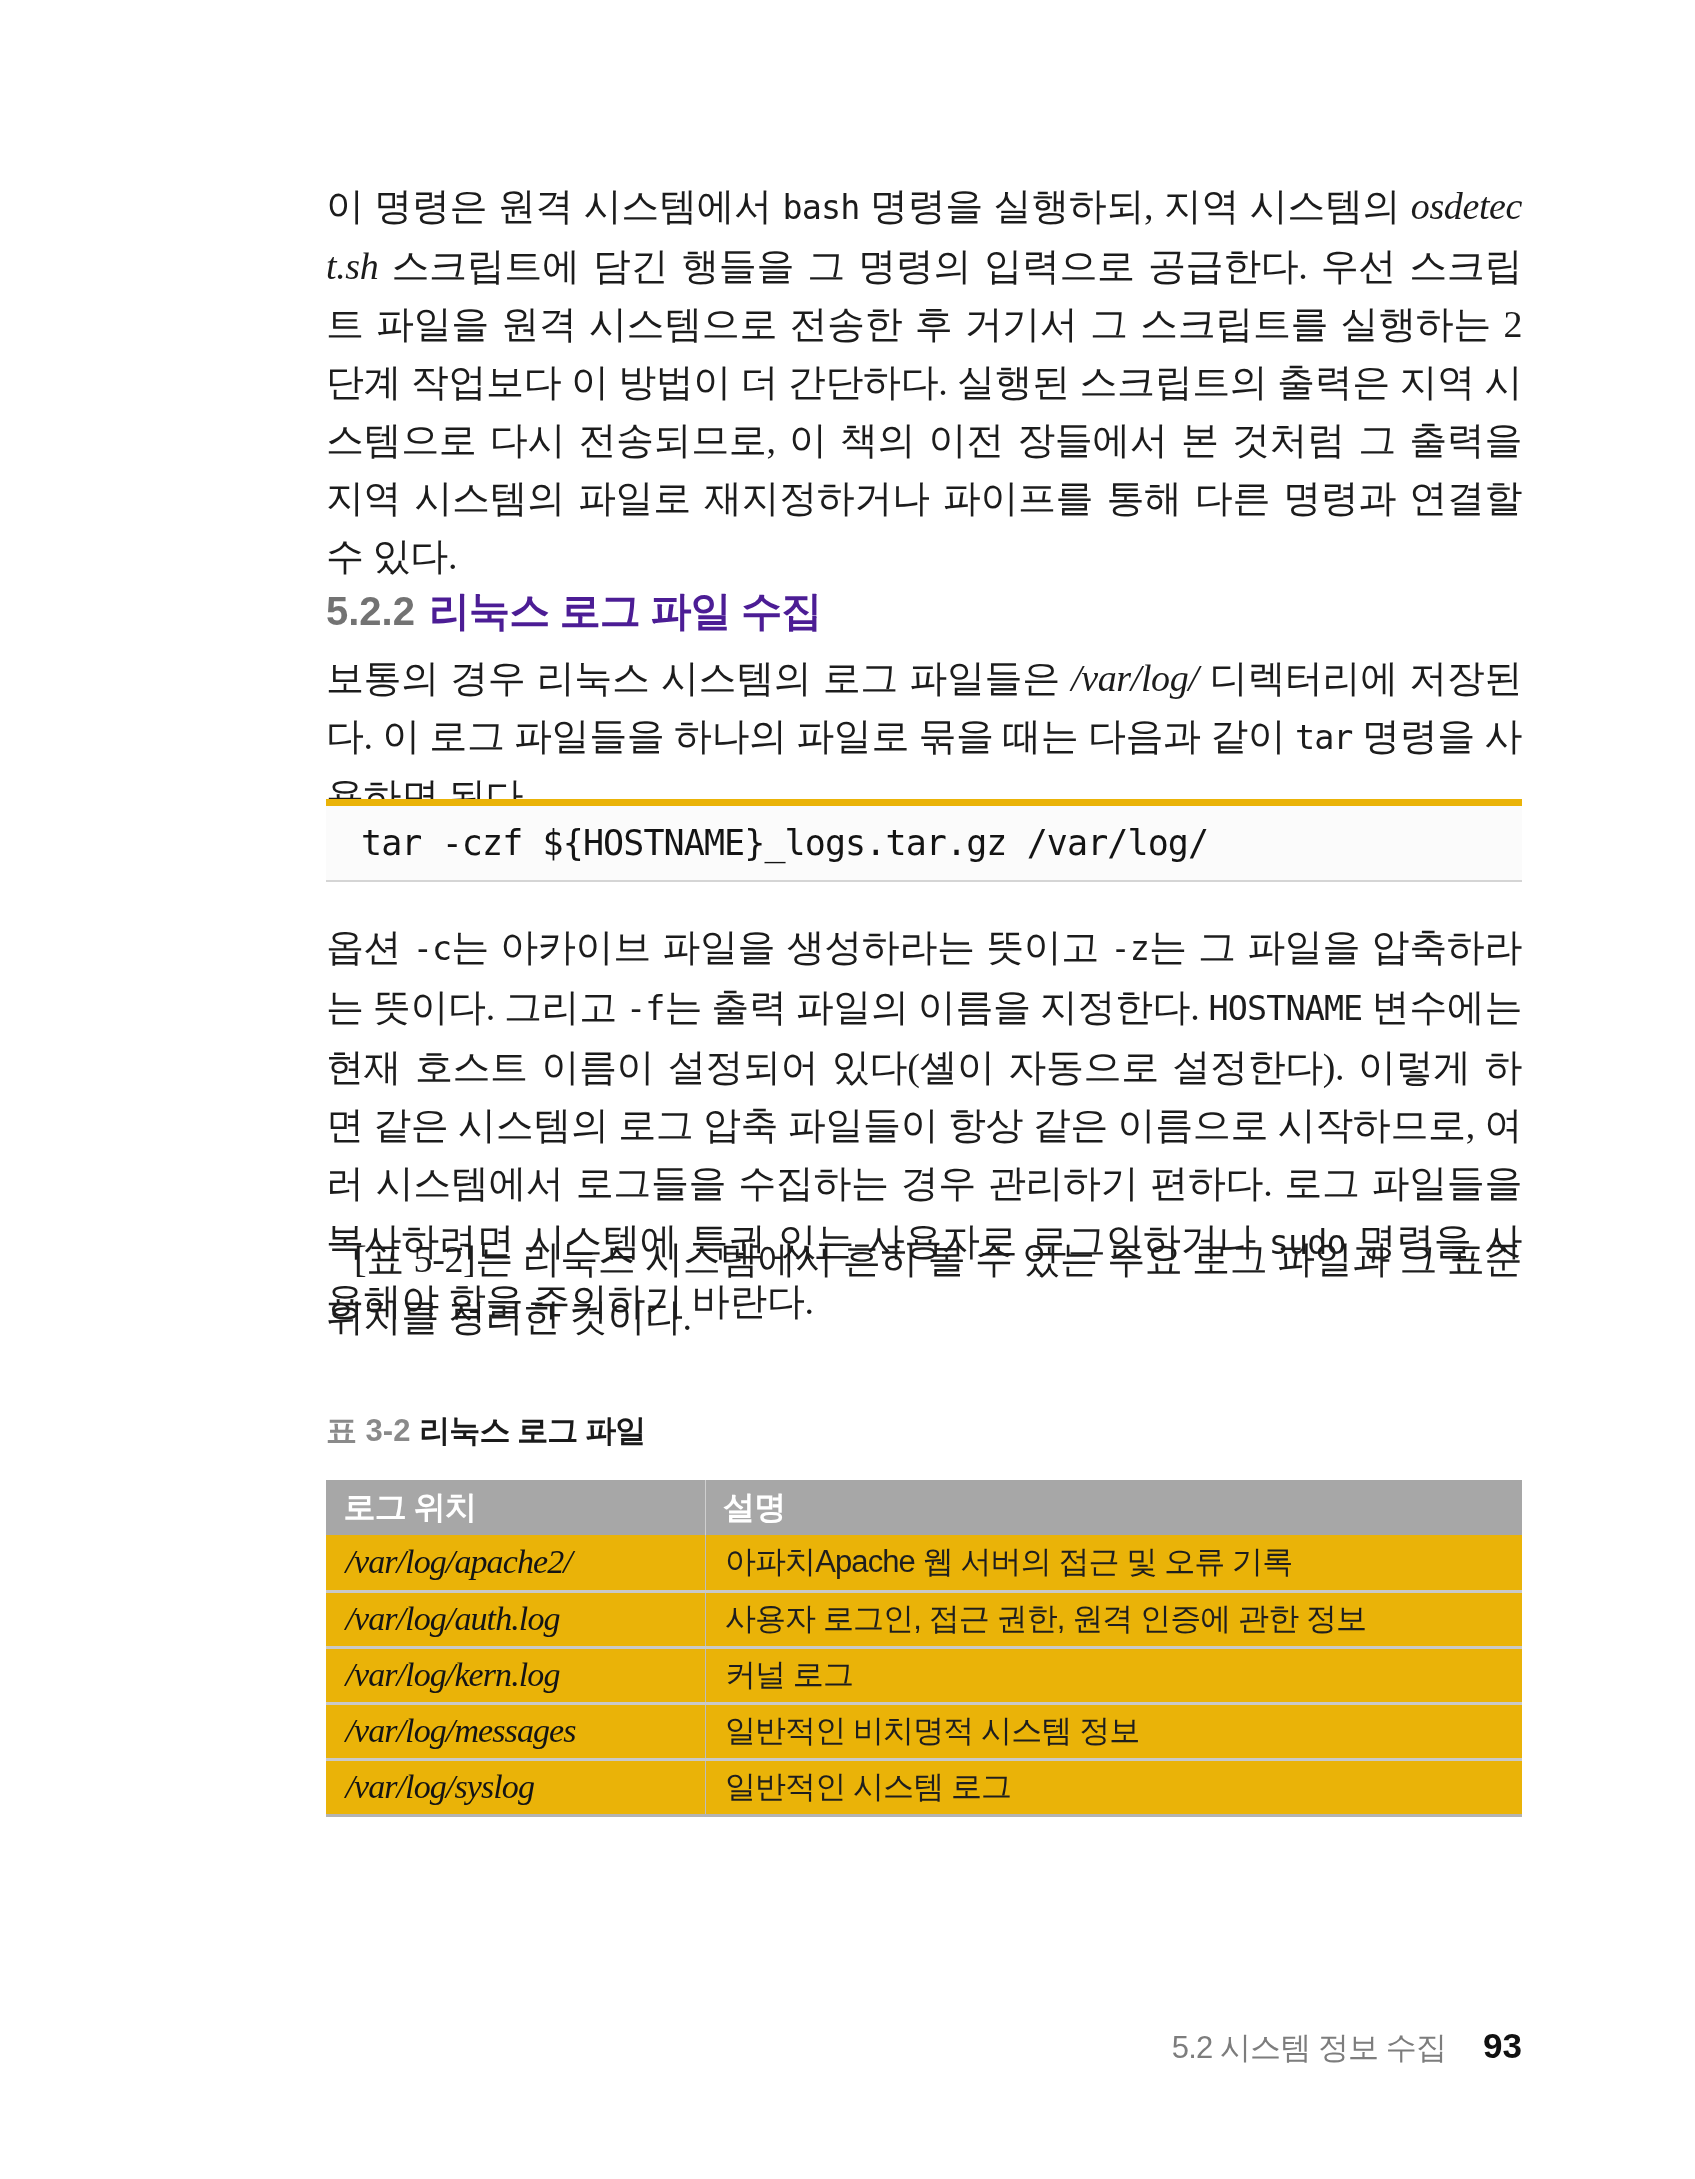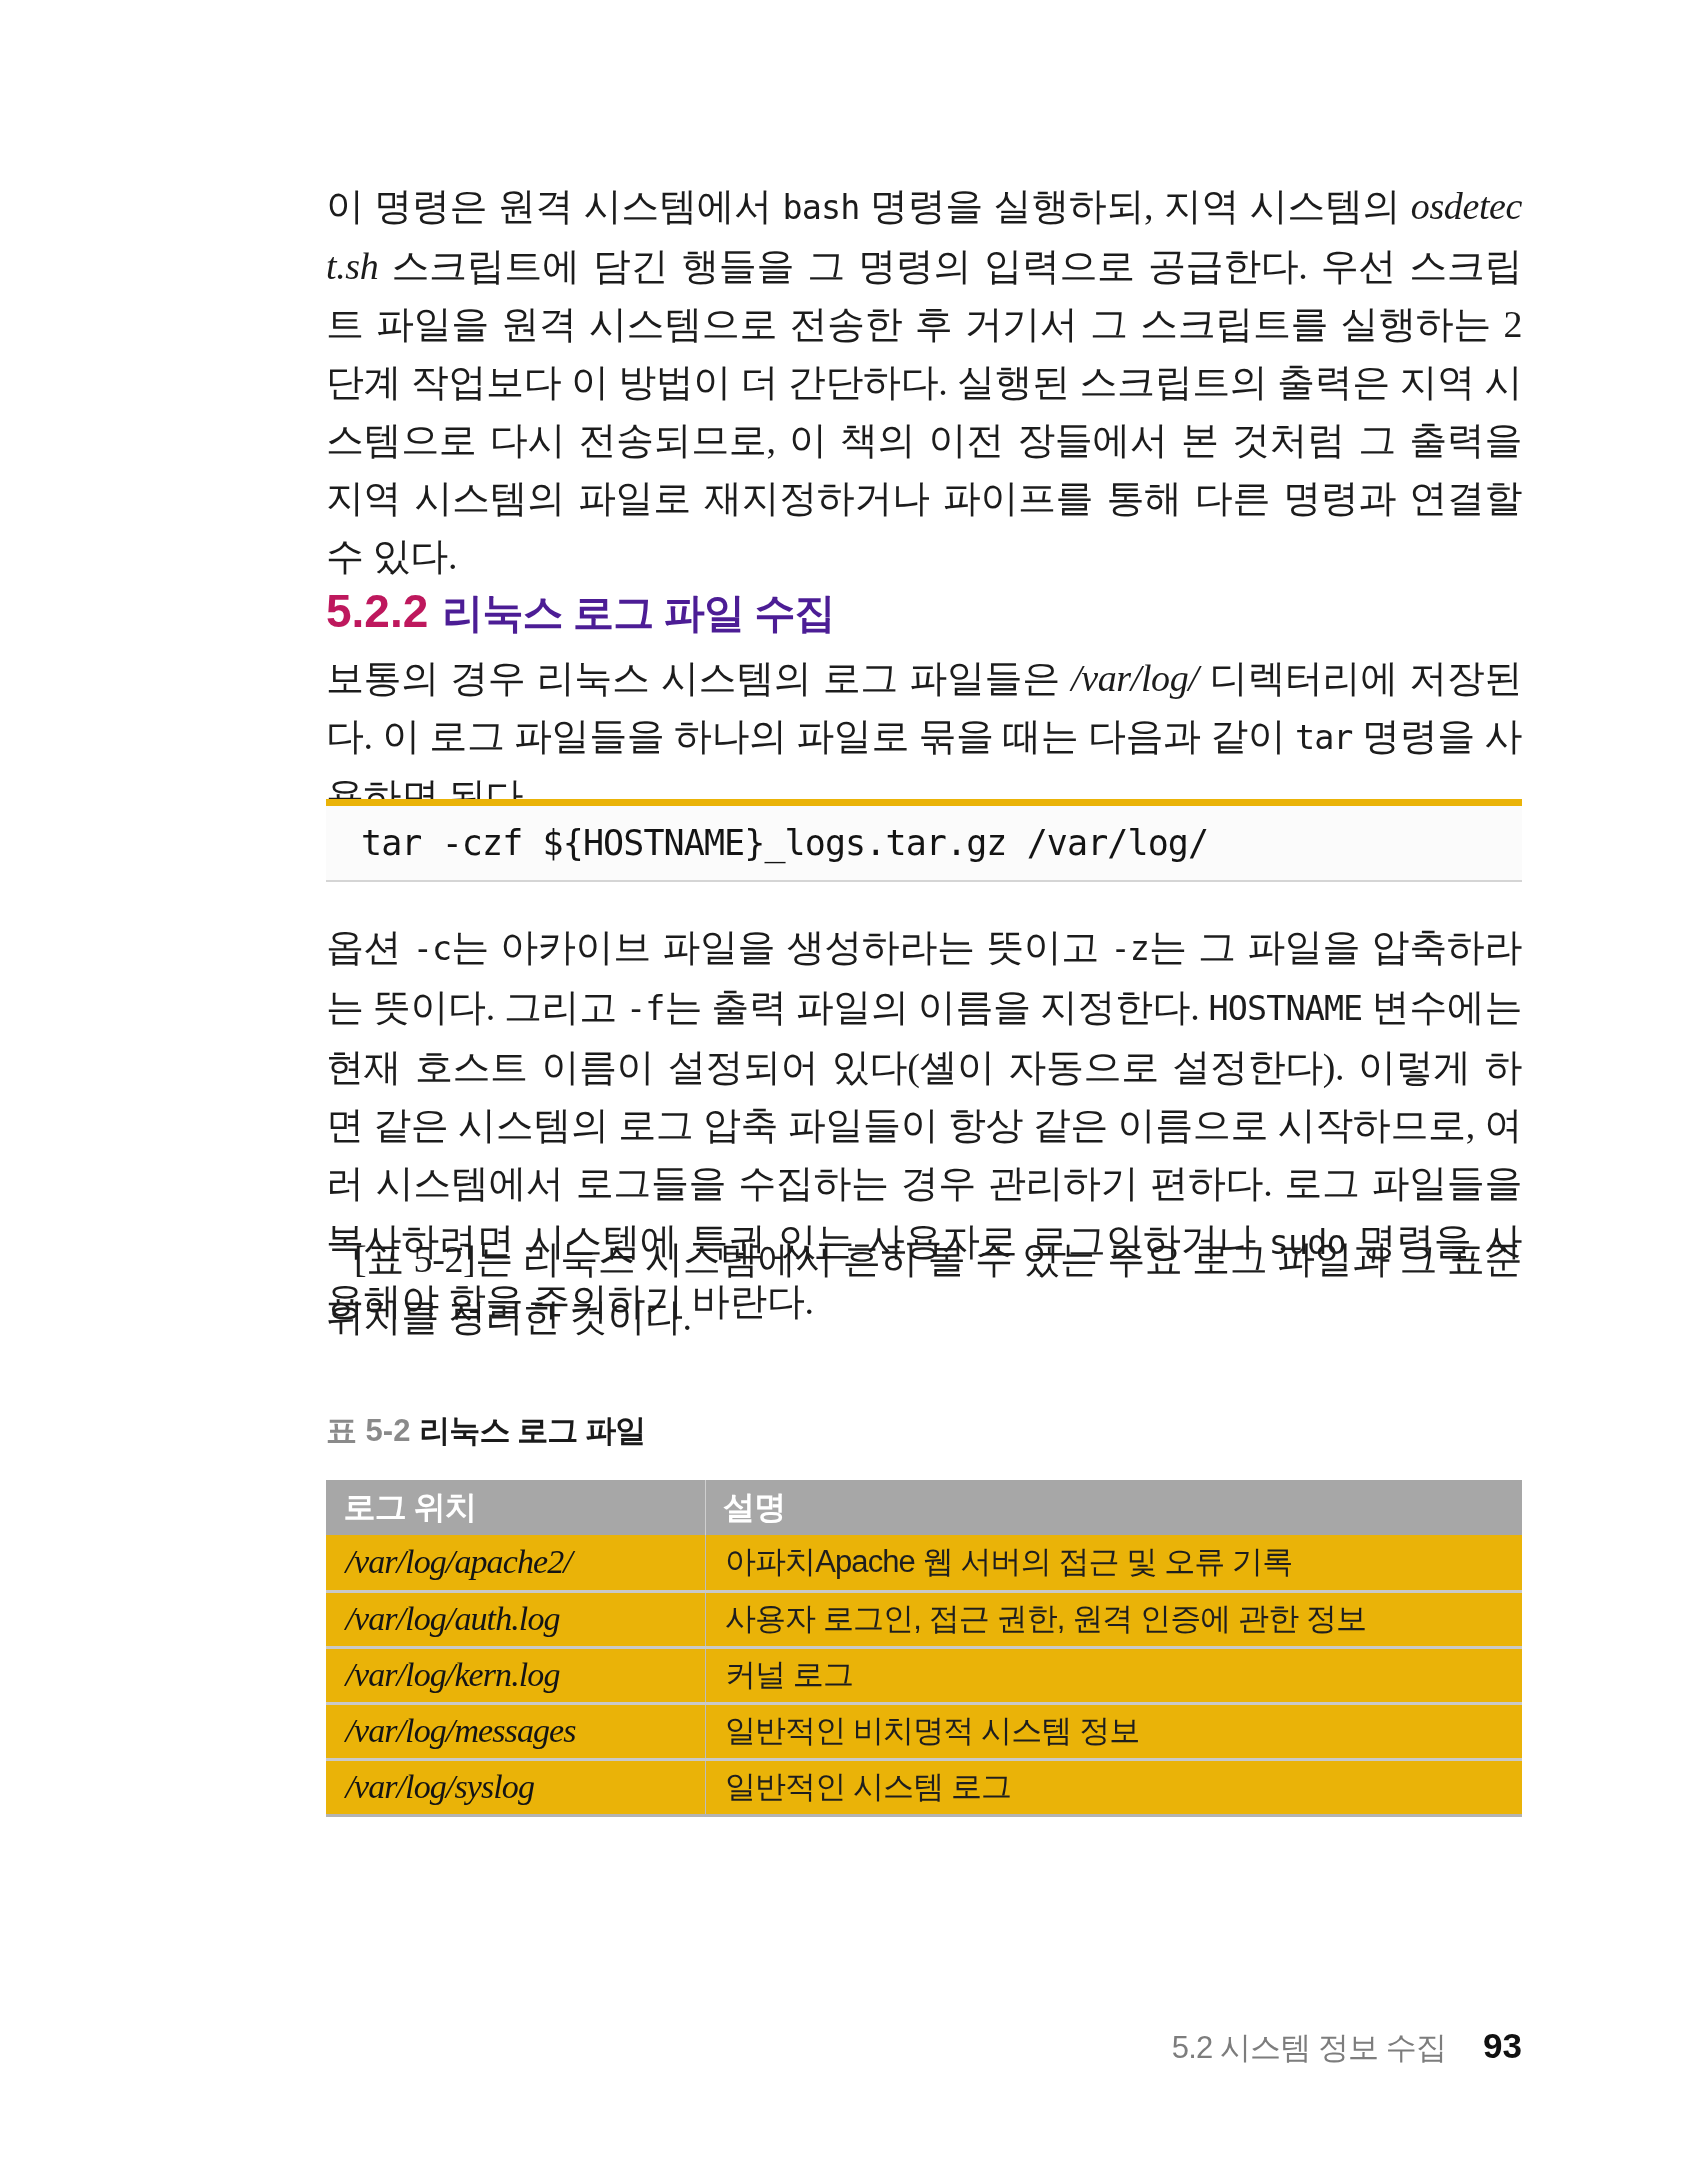--- a/index.html
+++ b/index.html
@@ -36,21 +36,21 @@
 
   
   .section-heading {
     position: absolute; top: 586px;
     width: 100%;
     font-family: "Liberation Sans", sans-serif;
     font-weight: bold;
     line-height: 51px;
     white-space: nowrap;
   }
-  .heading-number { color: #be185d; font-size: 46px; margin-right: 14px; }
+  .heading-number { color: #737373; font-size: 40px; margin-right: 14px; }
   .heading-title  { color: #4c1d95; font-size: 41px; letter-spacing: -0.9px; }
 
   
   .code-block {
     position: absolute; top: 799px;
     width: 100%;
     background: #fbfbfb;
     border-top: 7px solid #eab308;
     border-bottom: 2.6px solid #d5d5d5;
     padding: 18.5px 8.8px 18.5px 35px;
@@ -145,21 +145,21 @@
 
     <div class="code-block">
       <code>tar -czf ${HOSTNAME}_logs.tar.gz /var/log/</code>
     </div>
 
     <p class="body-text para-options"><span class="t">옵션 </span><span class="c">-c</span><span class="t">는 아카이브 파일을 생성하라는 뜻이고 </span><span class="c">-z</span><span class="t">는 그 파일을 압축하라는 뜻이다. 그리고 </span><span class="c">-f</span><span class="t">는 출력 파일의 이름을 지정한다. </span><span class="c">HOSTNAME</span><span class="t"> 변수에는 현재 호스트 이름이 설정되어 있다(셸이 자동으로 설정한다). 이렇게 하면 같은 시스템의 로그 압축 파일들이 항상 같은 이름으로 시작하므로, 여러 시스템에서 로그들을 수집하는 경우 관리하기 편하다. 로그 파일들을 복사하려면 시스템에 특권 있는 사용자로 로그인하거나 </span><span class="c">sudo</span><span class="t"> 명령을 사용해야 함을 주의하기 바란다.</span></p>
 
     <p class="body-text para-tableref"><span class="t">[표 5-2]는 리눅스 시스템에서 흔히 볼 수 있는 주요 로그 파일과 그 표준 위치를 정리한 것이다.</span></p>
 
     <div class="table-caption">
-      <span class="caption-label">표 5-2</span><span class="caption-title">리눅스 로그 파일</span>
+      <span class="caption-label">표 3-2</span><span class="caption-title">리눅스 로그 파일</span>
     </div>
 
     <table class="log-table">
       <thead>
         <tr>
           <th class="col-path">로그 위치</th>
           <th class="col-desc">설명</th>
         </tr>
       </thead>
       <tbody>

